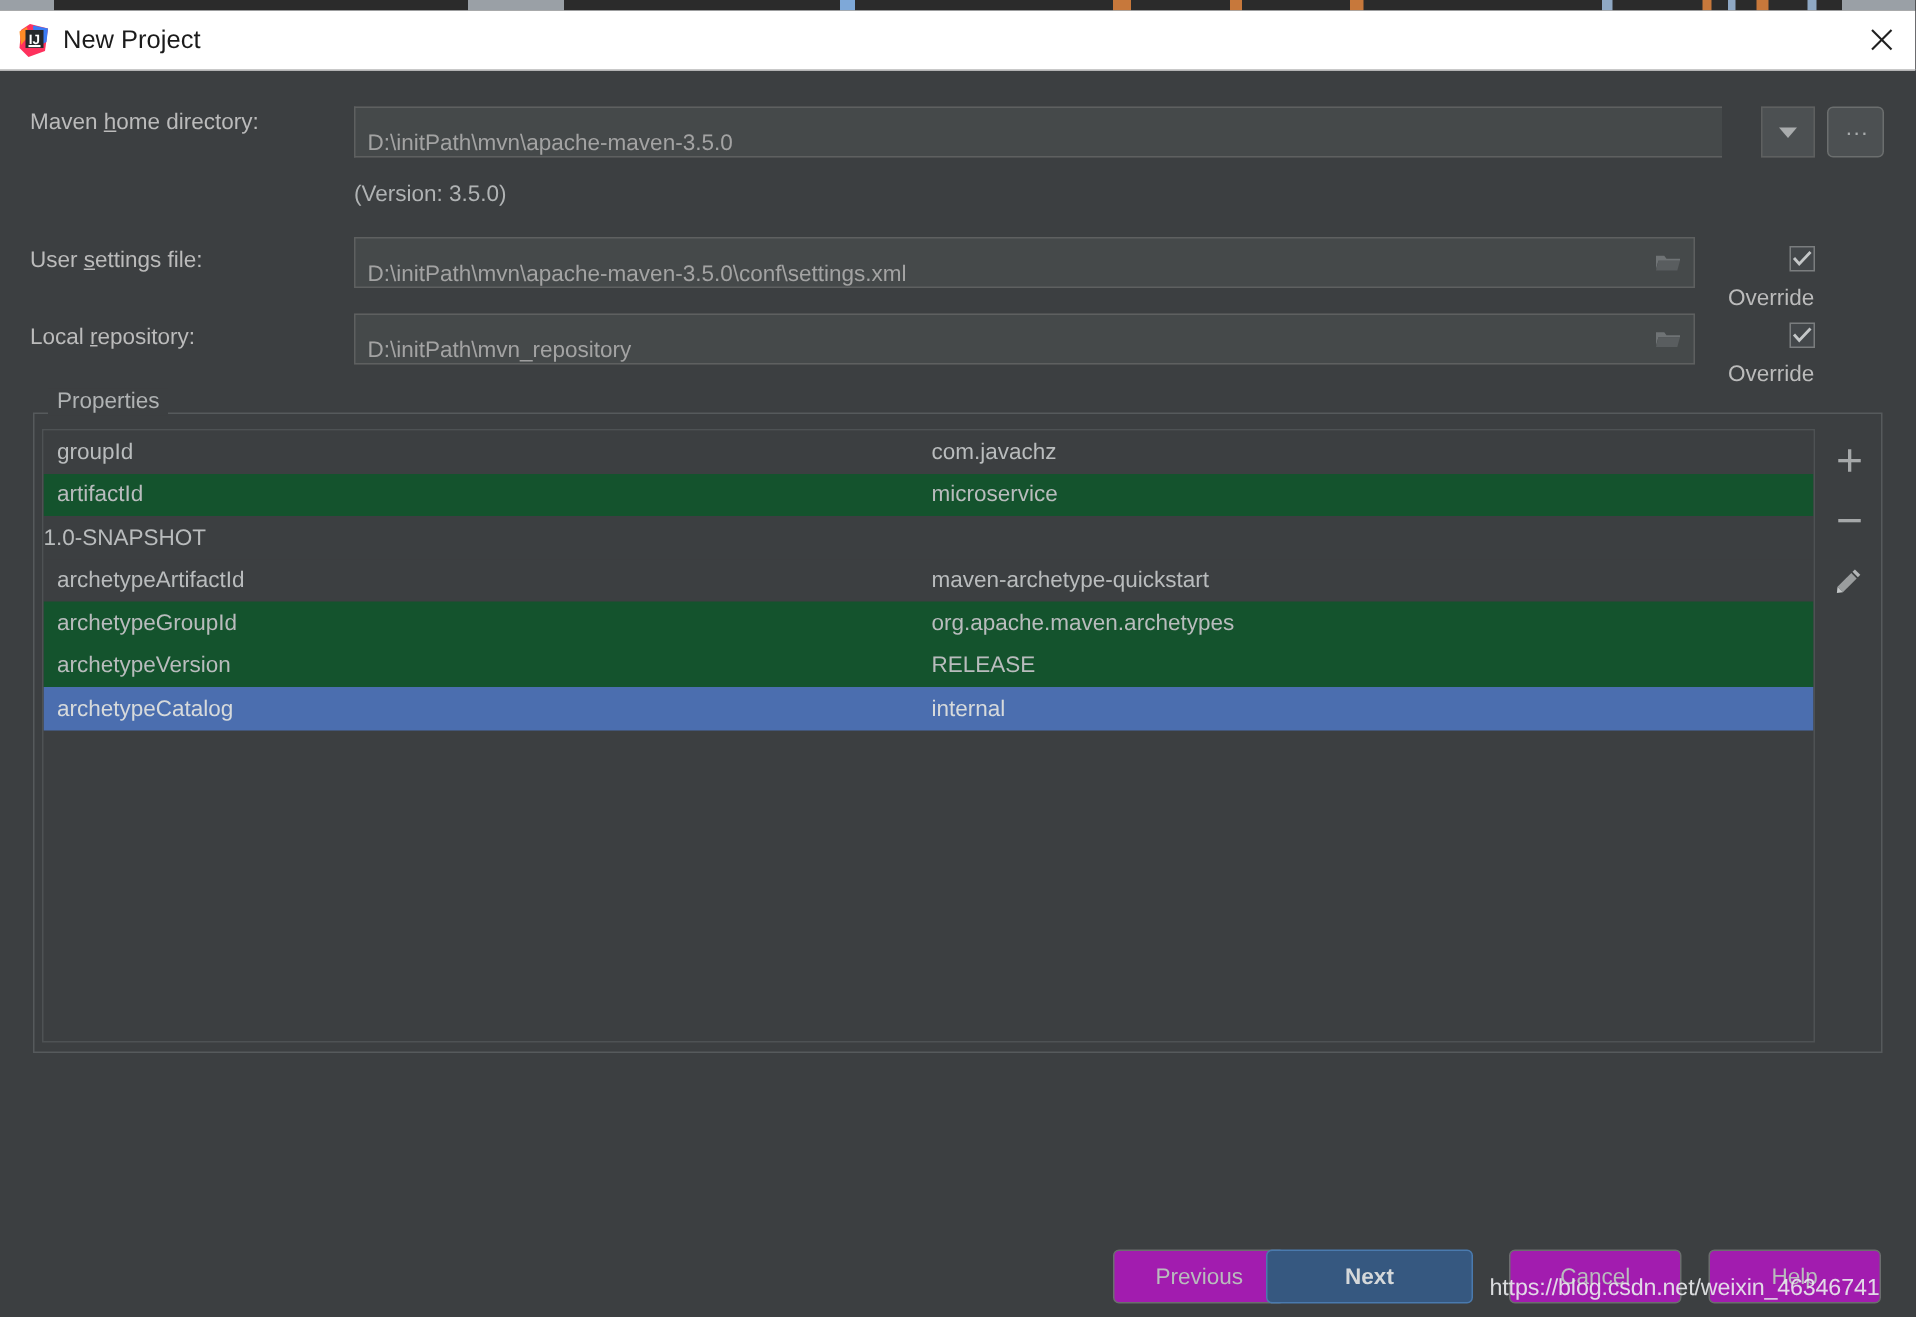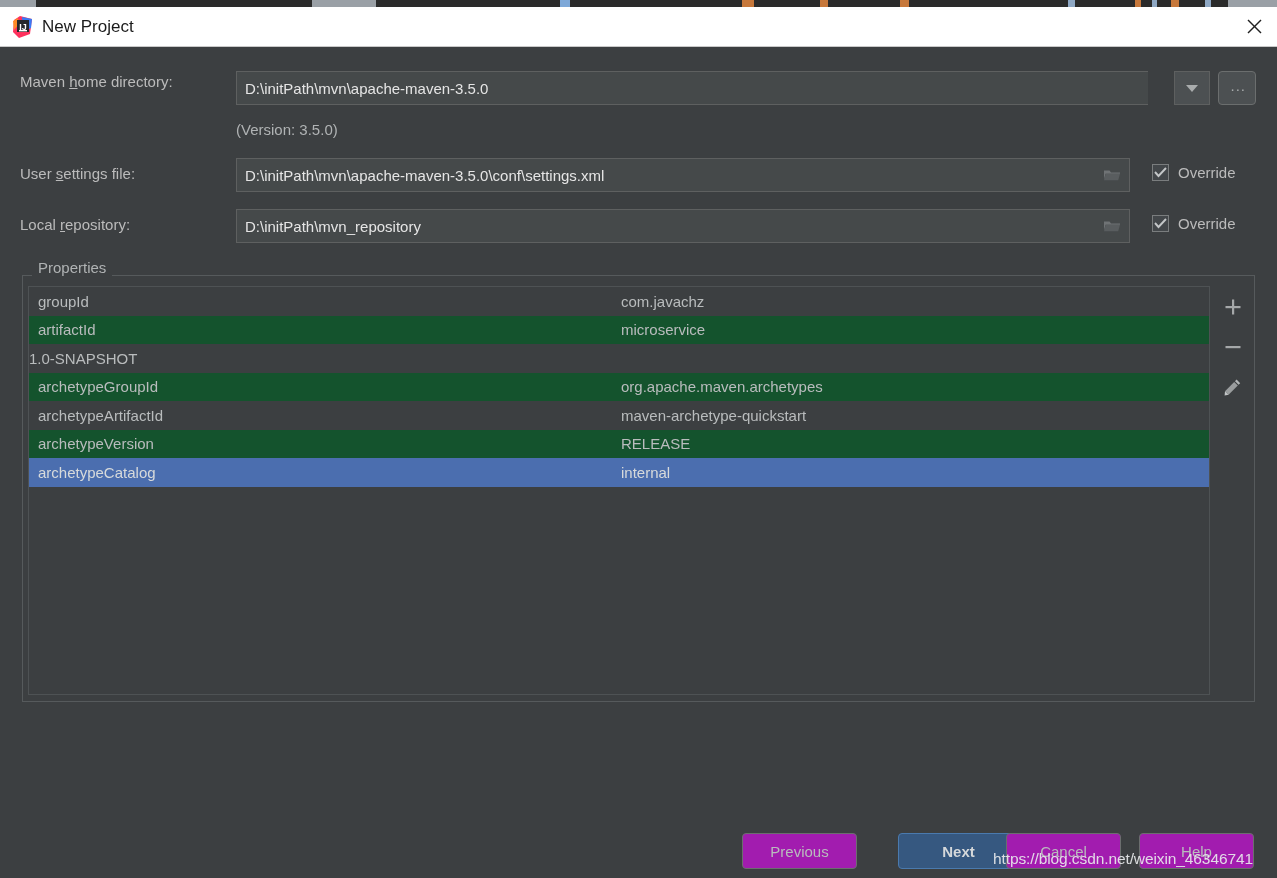--- a/index.html
+++ b/index.html
@@ -81,22 +81,22 @@
     line-height: 18px;
   }
   .form-label u { text-decoration: underline; }
 
   .text-field {
     position: absolute;
     background: #45494a;
     border: 1px solid #5e6060;
     box-sizing: border-box;
     display: flex;
-    align-items: center;
-    color: #e5e5e5;
+    align-items: flex-end;
+    color: #a3a3a3;
     font-size: 15px;
     padding-left: 8px;
     overflow: hidden;
     white-space: nowrap;
   }
   #maven-home-field {
     left: 236px; top: 64px;
     width: 912px; height: 34px;
     border-right: none;
   }
@@ -160,20 +160,21 @@
     transform: translateY(-50%);
     width: 18px; height: 15px;
   }
 
   .override-box {
     position: absolute;
     display: flex;
     align-items: flex-end;
     gap: 9px;
     cursor: default;
+    flex-direction: column;
   }
   #override-settings { left: 1152px; top: 157px; }
   #override-repo     { left: 1152px; top: 208px; }
   .checkbox {
     width: 17px; height: 17px;
     background: #43474a;
     border: 1px solid #7a7d7e;
     box-sizing: border-box;
     display: flex;
     align-items: center;
@@ -277,21 +278,21 @@
     border: 1px solid #6b6e6e;
     color: #b9bcbd;
   }
   .dlg-button.primary {
     background: #365880;
     border: 1px solid #4a7aae;
     color: #d5d8da;
     font-weight: bold;
   }
   #previous-button { left: 742px; top: 826px; width: 115px; }
-  #next-button     { left: 898px; top: 826px; width: 121px; justify-content: center; }
+  #next-button     { left: 844px; top: 826px; width: 138px; justify-content: center; }
   #cancel-button   { left: 1006px; top: 826px; width: 115px; }
   #help-button     { left: 1139px; top: 826px; width: 115px; }
 
   
   #watermark {
     position: absolute;
     left: 993px; top: 843px;
     font-size: 15.5px;
     color: #e8eaec;
     white-space: nowrap;
@@ -412,27 +413,27 @@
         <div class="prop-key">groupId</div>
         <div class="prop-val">com.javachz</div>
       </div>
       <div class="prop-row odd">
         <div class="prop-key">artifactId</div>
         <div class="prop-val">microservice</div>
       </div>
       <div class="prop-row even">
         <div class="prop-val">1.0-SNAPSHOT</div>
       </div>
+      <div class="prop-row even">
+        <div class="prop-key">archetypeArtifactId</div>
+        <div class="prop-val">maven-archetype-quickstart</div>
+      </div>
       <div class="prop-row odd">
         <div class="prop-key">archetypeGroupId</div>
         <div class="prop-val">org.apache.maven.archetypes</div>
-      </div>
-      <div class="prop-row even">
-        <div class="prop-key">archetypeArtifactId</div>
-        <div class="prop-val">maven-archetype-quickstart</div>
       </div>
       <div class="prop-row odd">
         <div class="prop-key">archetypeVersion</div>
         <div class="prop-val">RELEASE</div>
       </div>
       <div class="prop-row even selected">
         <div class="prop-key">archetypeCatalog</div>
         <div class="prop-val">internal</div>
       </div>
     </div>

